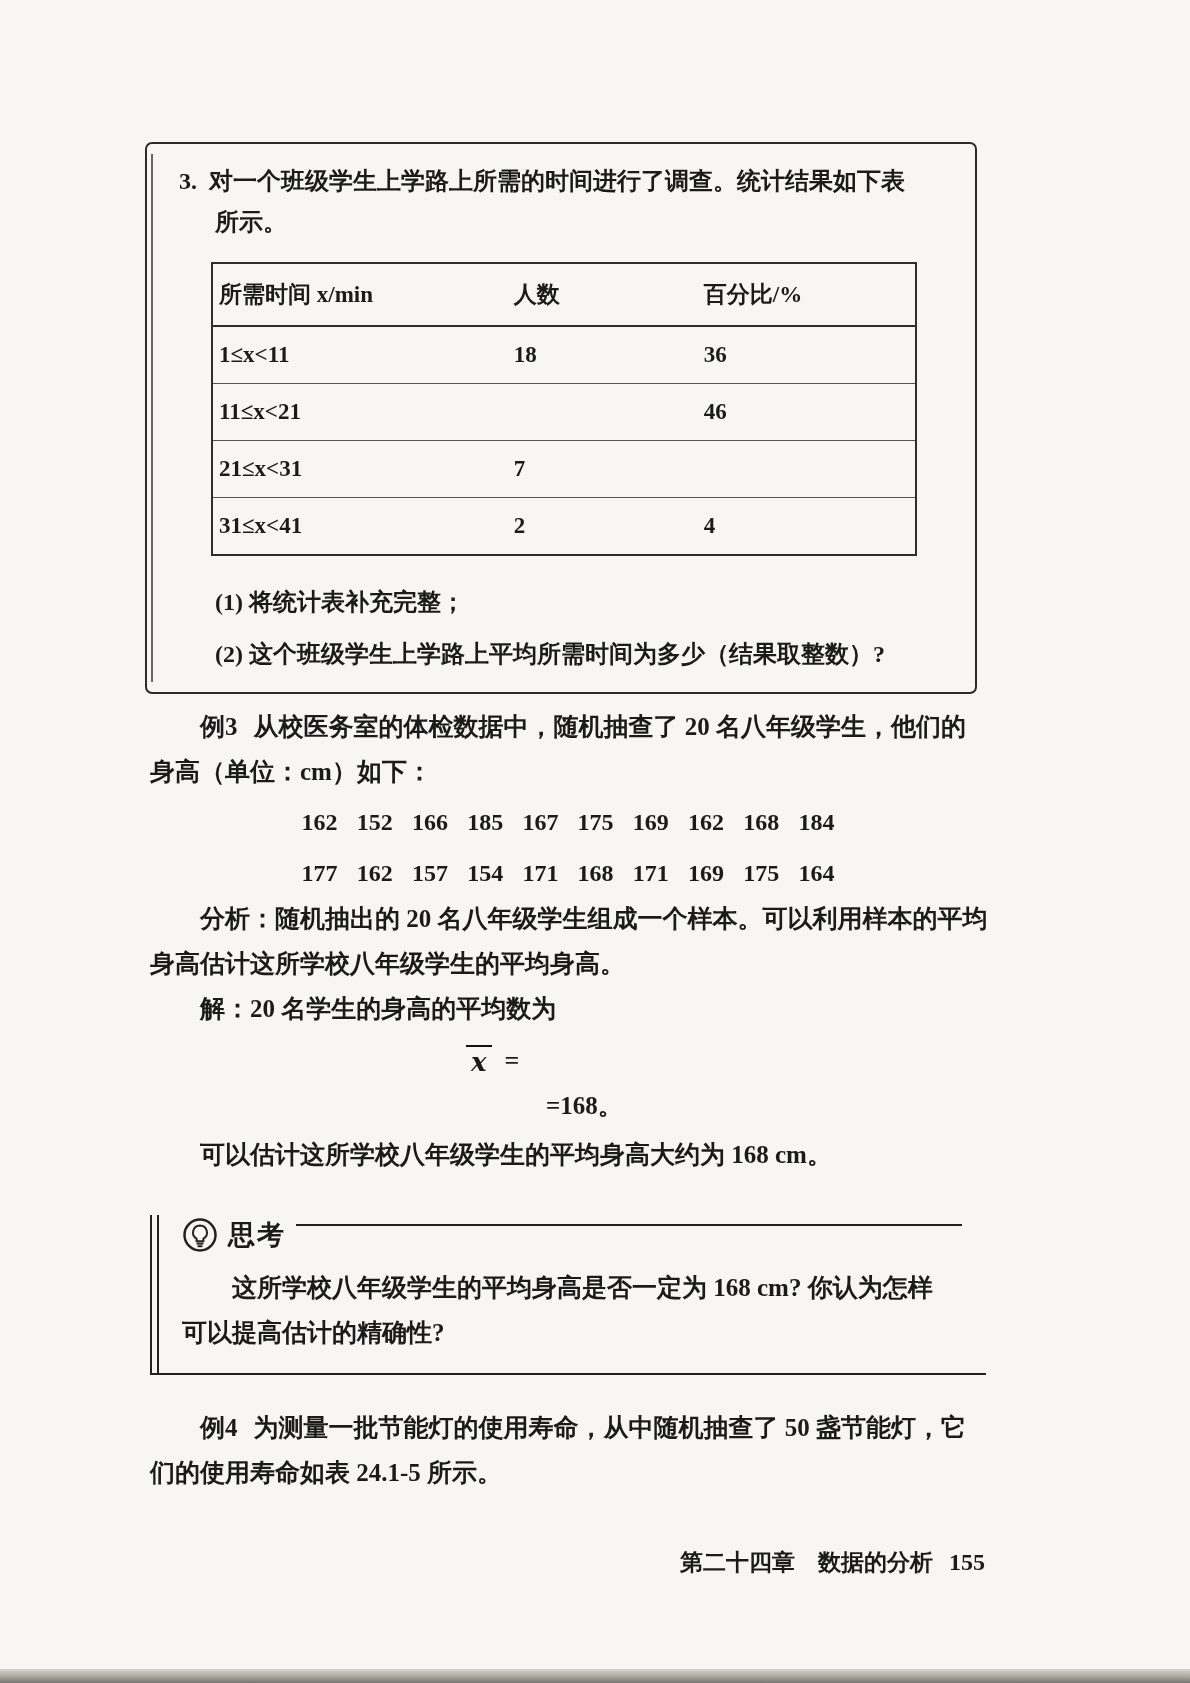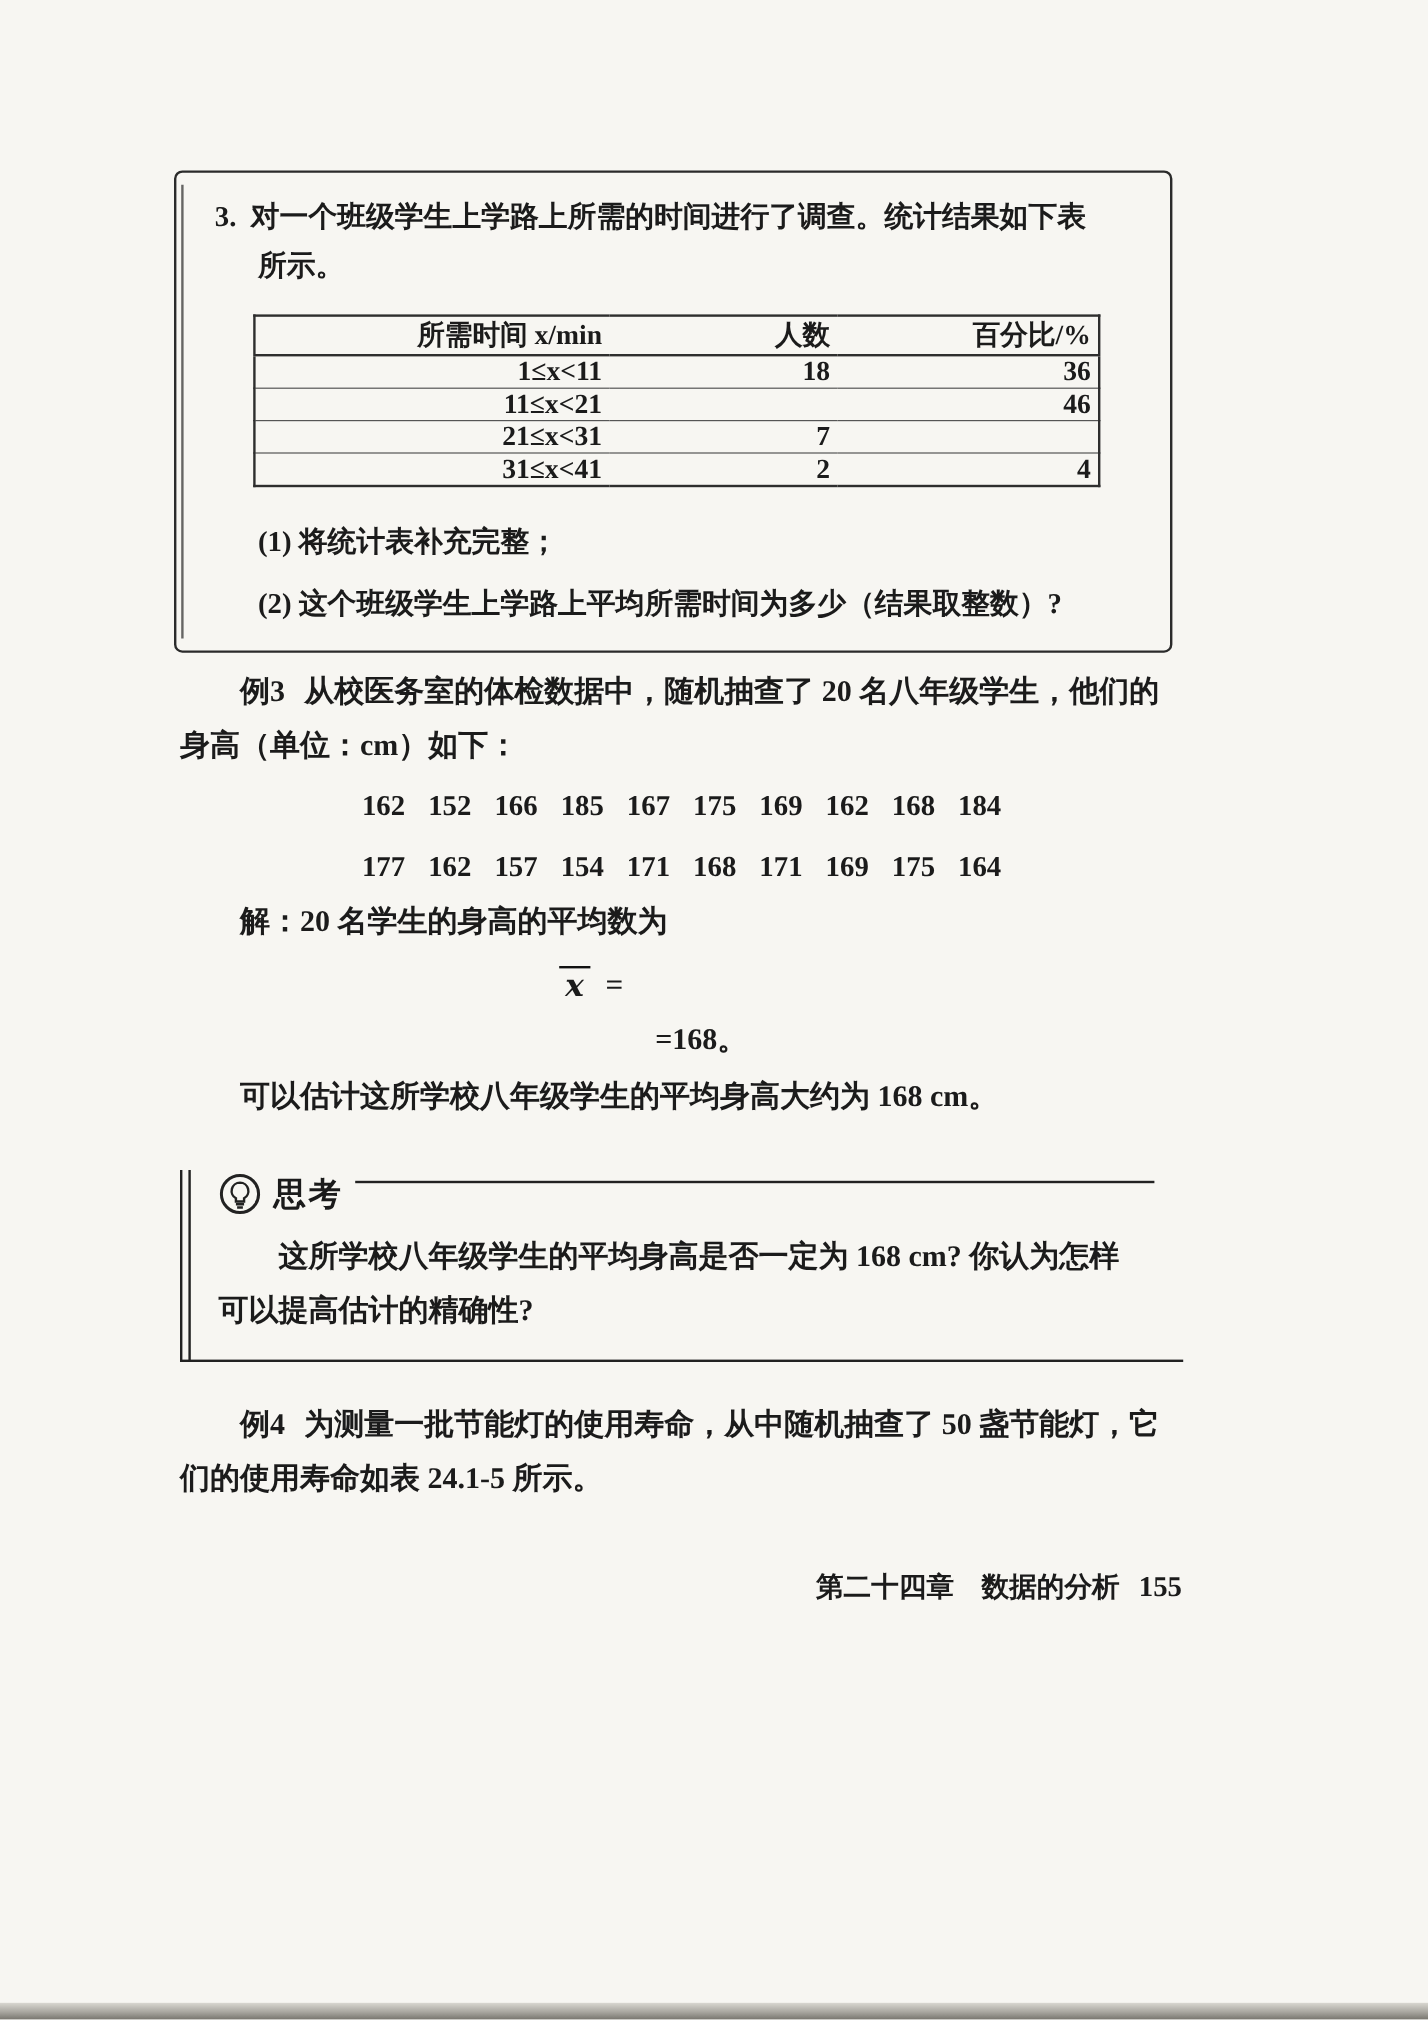--- a/index.html
+++ b/index.html
@@ -36,21 +36,21 @@
   .ex-intro2 { margin-left:36px; line-height:40px; }
   .ex-q { margin-left:36px; line-height:40px; margin-top:12px; }
 
   .stats-table {
     border-collapse:collapse;
     width:706px;
     margin:20px auto 26px;
     font-size:23px;
   }
   .stats-table th, .stats-table td {
-    height:26px; text-align:right; padding:0 6px;
+    height:26px; text-align:left; padding:15px 6px;
   }
   .stats-table th { font-weight:700; }
   .stats-table td { font-weight:600; }
   .stats-table { border:2px solid #2e2e2e; border-top-width:2.5px; }
   .stats-table thead th { border-bottom:2px solid #2e2e2e; }
   .stats-table tbody td { border-bottom:1.5px solid #555; }
   .stats-table tbody tr:last-child td { border-bottom:none; }
   .col-range { width:42%; }
   .col-count { width:27%; }
   .col-pct   { width:31%; }
@@ -177,20 +177,21 @@
     <div class="ex-q">(2) 这个班级学生上学路上平均所需时间为多少（结果取整数）?</div>
   </section>
 
 
   <p class="para mt-md"><span class="ex-label">例3</span><span>从校医务室的体检数据中，随机抽查了 20 名八年级学生，他们的身高（单位：cm）如下：</span></p>
 
   <div class="heights">162 152 166 185 167 175 169 162 168 184</div>
   <div class="heights">177 162 157 154 171 168 171 169 175 164</div>
 
 
+  <p class="para">分析：随机抽出的 20 名八年级学生组成一个样本。可以利用样本的平均身高估计这所学校八年级学生的平均身高。</p>
 
   <p class="para">解：20 名学生的身高的平均数为</p>
 
   <div class="formula">
     <div class="formula-line1">
       <span class="xbar">x</span>
       <span class="eq">=</span>
     </div>
     <div class="formula-line2">=168。</div>
   </div>

